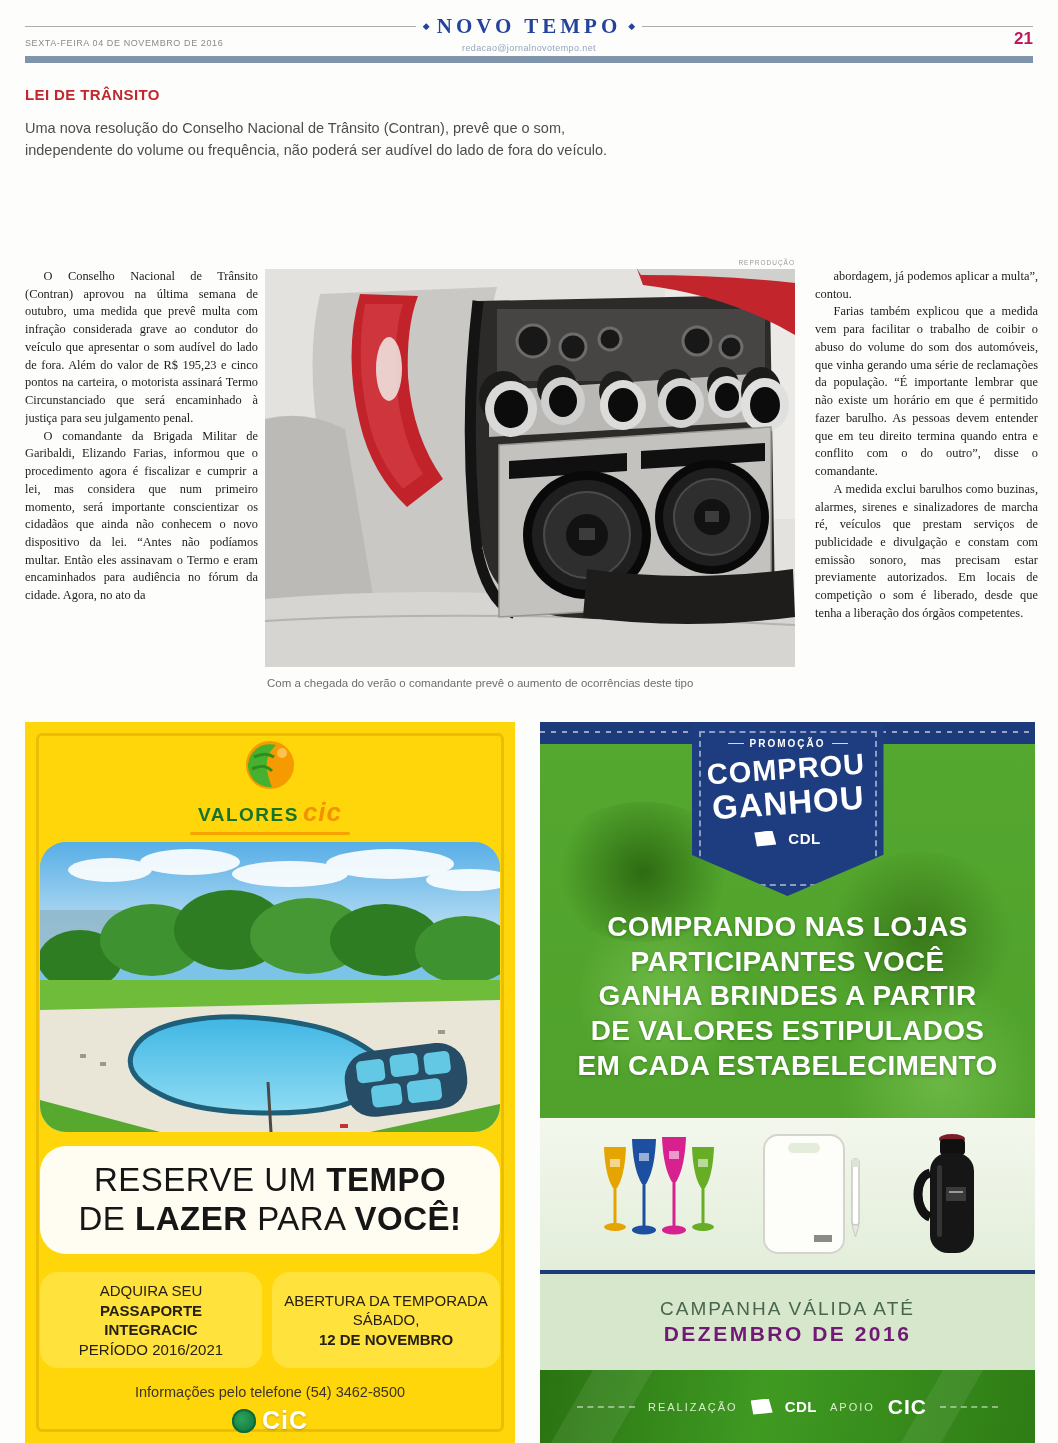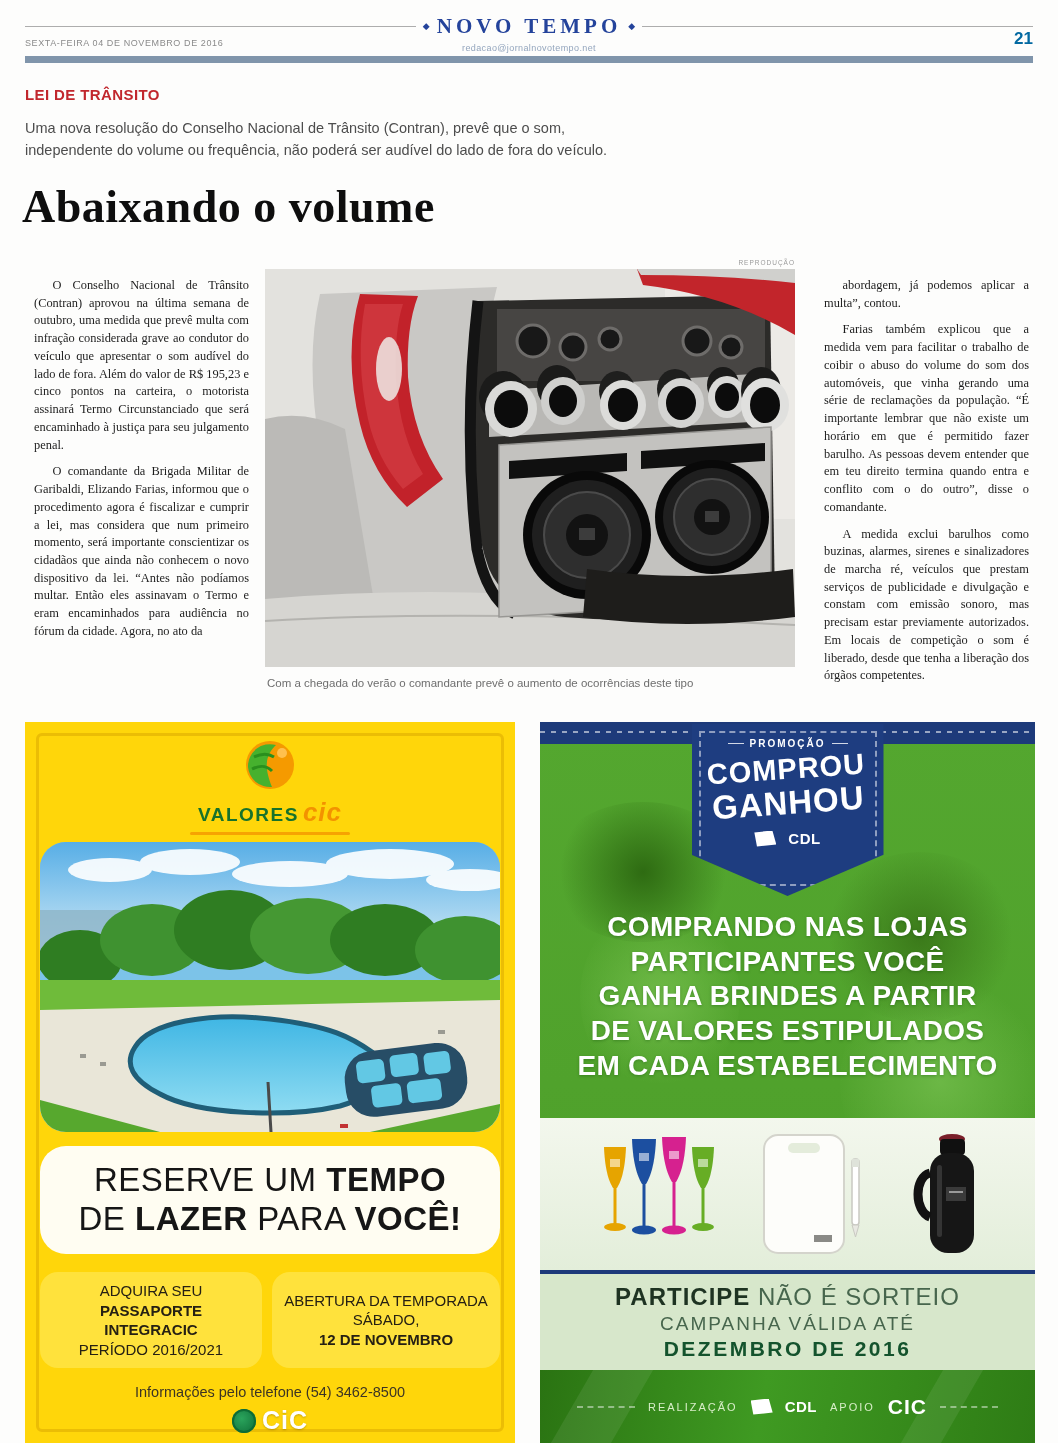--- a/index.html
+++ b/index.html
@@ -6,29 +6,29 @@
   #page{position:relative;width:1058px;height:1443px;margin:0 auto;background:#fdfdfc;overflow:hidden;
         font-family:"Liberation Sans",sans-serif;}
 
   
   .masthead-row{position:absolute;left:25px;right:25px;top:14px;display:flex;align-items:center;gap:7px;}
   .mast-line{flex:1;height:1px;background:#adadad;}
   .mast-diamond{font-size:9px;color:#24439b;line-height:1;}
   .mast-title{font-family:"Liberation Serif",serif;font-weight:bold;font-size:21px;letter-spacing:4px;color:#24439b;}
   .header-date{position:absolute;left:25px;top:38px;font-size:9px;color:#8a8a8a;letter-spacing:.6px;}
   .header-email{position:absolute;left:0;right:0;top:43px;text-align:center;font-size:9px;color:#93a5bd;letter-spacing:.4px;}
-  .header-page{position:absolute;right:25px;top:29px;font-size:17px;font-weight:bold;color:#0369a1;}
+  .header-page{position:absolute;right:25px;top:29px;font-size:17px;font-weight:bold;color:#be185d;}
   .header-bar{position:absolute;left:25px;right:25px;top:56px;height:7px;background:#8095ab;}
 
   
   .kicker{position:absolute;left:25px;top:86px;font-size:15px;font-weight:bold;color:#c1272d;letter-spacing:.4px;}
   .intro{position:absolute;left:25px;top:117px;width:700px;font-size:14.5px;line-height:1.55;color:#4d4d4d;white-space:pre-line;}
   .headline{position:absolute;left:22px;top:180px;font-family:"Liberation Serif",serif;font-weight:bold;font-size:46px;color:#0e0e0e;letter-spacing:.5px;}
   .newscol{font-family:"Liberation Serif",serif;font-size:12.4px;line-height:1.43;color:#1c1c1c;text-align:justify;overflow:hidden;}
-  .newscol p{margin:9px;text-indent:1.5em;}
+  .newscol p{margin:0;text-indent:1.5em;}
   .col-left{position:absolute;left:25px;top:268px;width:233px;height:426px;}
   .col-right{position:absolute;left:815px;top:268px;width:223px;height:430px;}
   .photo-credit{position:absolute;left:265px;top:259px;width:530px;text-align:right;font-size:6.5px;color:#9a9a9a;letter-spacing:1px;}
   .photo-frame{position:absolute;left:265px;top:269px;width:530px;height:398px;background:#dcdbd7;}
   .caption{position:absolute;left:267px;top:677px;width:540px;font-size:11.5px;color:#6e6e6e;}
 
   
   .ad-left{position:absolute;left:25px;top:722px;width:490px;height:721px;background:#ffd60a;overflow:hidden;}
   .ad-left-inner{position:absolute;inset:11px;border:3px solid rgba(216,163,0,.5);border-radius:6px;}
   .ic-logo{position:absolute;left:0;right:0;top:15px;display:flex;flex-direction:column;align-items:center;gap:4px;}
@@ -73,21 +73,21 @@
   .ar-main{position:absolute;left:14px;right:14px;top:188px;text-align:center;color:#fff;font-weight:bold;
            font-size:28px;line-height:1.24;letter-spacing:.3px;white-space:pre-line;text-shadow:0 1px 3px rgba(0,60,0,.3);z-index:2;}
   .prize-band{position:absolute;left:0;right:0;top:396px;height:152px;background:linear-gradient(#f3f7ed,#e3eeda);
               display:flex;align-items:center;justify-content:center;gap:46px;z-index:2;}
   .navy-line{position:absolute;left:0;right:0;top:548px;height:4px;background:#1d3a7a;z-index:2;}
   .participe-band{position:absolute;left:0;right:0;top:552px;height:96px;background:#d7e7cb;z-index:2;
                   display:flex;flex-direction:column;align-items:center;justify-content:center;gap:2px;}
   .part-l1{font-size:24px;letter-spacing:1px;color:#47664d;}
   .part-l1 .pb{font-weight:bold;color:#1e3322;}
   .part-l2{font-size:19px;letter-spacing:2px;color:#47664d;}
-  .part-l3{font-size:21px;font-weight:bold;letter-spacing:2.5px;color:#14532d;}
+  .part-l3{font-size:21px;font-weight:bold;letter-spacing:2.5px;color:#701a75;}
   .ar-footer{position:absolute;left:0;right:0;top:648px;height:73px;background:linear-gradient(100deg,#2a7312,#3f9a22 45%,#2e7c15);
              display:flex;align-items:center;justify-content:center;gap:13px;z-index:2;overflow:hidden;}
   .streak{position:absolute;background:rgba(255,255,255,.08);transform:skewX(-30deg);}
   .foot-dash{width:58px;border-top:2px dashed rgba(255,255,255,.45);}
   .foot-label{font-size:11px;letter-spacing:2px;color:#d8eec8;}
   .cic-big{font-size:21px;font-weight:bold;letter-spacing:1px;color:#fff;}
 </style>
 </head>
 <body>
 
@@ -101,21 +101,20 @@
     <div class="mast-line"></div>
   </div>
   <div class="header-date">SEXTA-FEIRA 04 DE NOVEMBRO DE 2016</div>
   <div class="header-email">redacao@jornalnovotempo.net</div>
   <div class="header-page">21</div>
   <div class="header-bar"></div>
 
   <div class="kicker">LEI DE TRÂNSITO</div>
   <div class="intro">Uma nova resolução do Conselho Nacional de Trânsito (Contran), prevê que o som,
 independente do volume ou frequência, não poderá ser audível do lado de fora do veículo.</div>
-  <h1 class="headline" style="margin:0">Abaixando o volume</h1>
 
   <div class="newscol col-left">
     <p>O Conselho Nacional de Trânsito (Contran) aprovou na última semana de outubro, uma medida que prevê multa com infração considerada grave ao condutor do veículo que apresentar o som audível do lado de fora. Além do valor de R$ 195,23 e cinco pontos na carteira, o motorista assinará Termo Circunstanciado que será encaminhado à justiça para seu julgamento penal.</p>
     <p>O comandante da Brigada Militar de Garibaldi, Elizando Farias, informou que o procedimento agora é fiscalizar e cumprir a lei, mas considera que num primeiro momento, será importante conscientizar os cidadãos que ainda não conhecem o novo dispositivo da lei. “Antes não podíamos multar. Então eles assinavam o Termo e eram encaminhados para audiência no fórum da cidade. Agora, no ato da</p>
   </div>
 
   <div class="photo-credit">REPRODUÇÃO</div>
 
   <div class="photo-frame">
     <svg width="530" height="398" viewBox="0 0 530 398">
@@ -412,21 +411,20 @@
         <path d="M18,42 C2,46 2,80 18,86" stroke="#121212" stroke-width="9" fill="none"></path>
         <rect x="25" y="34" width="5" height="72" rx="2.5" fill="#3c3c3c" opacity=".8"></rect>
         <rect x="34" y="56" width="20" height="14" fill="#3a3a3a"></rect>
         <rect x="37" y="60" width="14" height="2" fill="#9a9a9a"></rect>
       </svg>
     </div>
 
     <div class="navy-line"></div>
 
     <div class="participe-band">
-      <div class="part-l1"><span class="pb">PARTICIPE</span><span> NÃO É SORTEIO</span></div>
       <div class="part-l2">CAMPANHA VÁLIDA ATÉ</div>
       <div class="part-l3">DEZEMBRO DE 2016</div>
     </div>
 
     <div class="ar-footer">
       <div class="streak" style="left:30px;top:-10px;width:60px;height:100px;"></div>
       <div class="streak" style="left:380px;top:-10px;width:40px;height:100px;"></div>
       <span class="foot-dash"></span>
       <span class="foot-label">REALIZAÇÃO</span>
       <span class="cdl-mini" style="margin:0">

